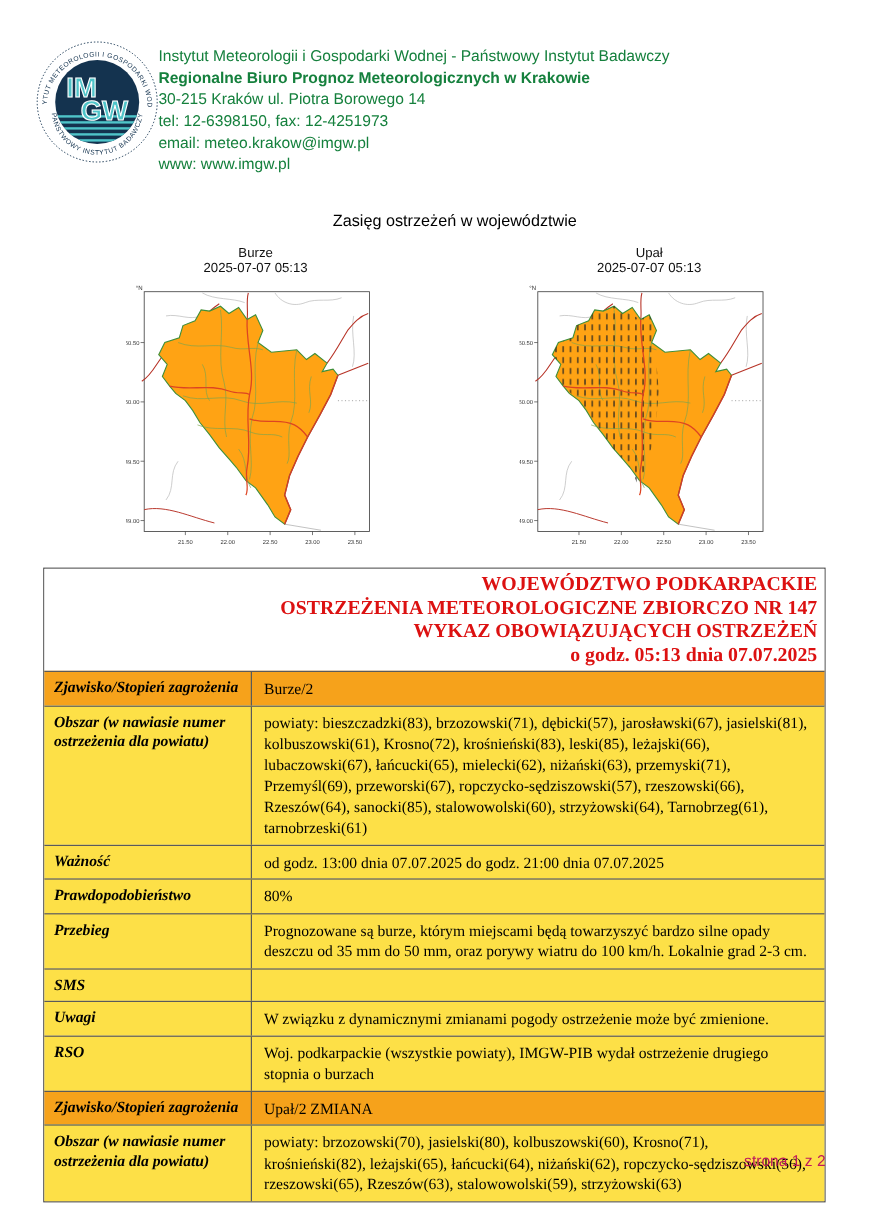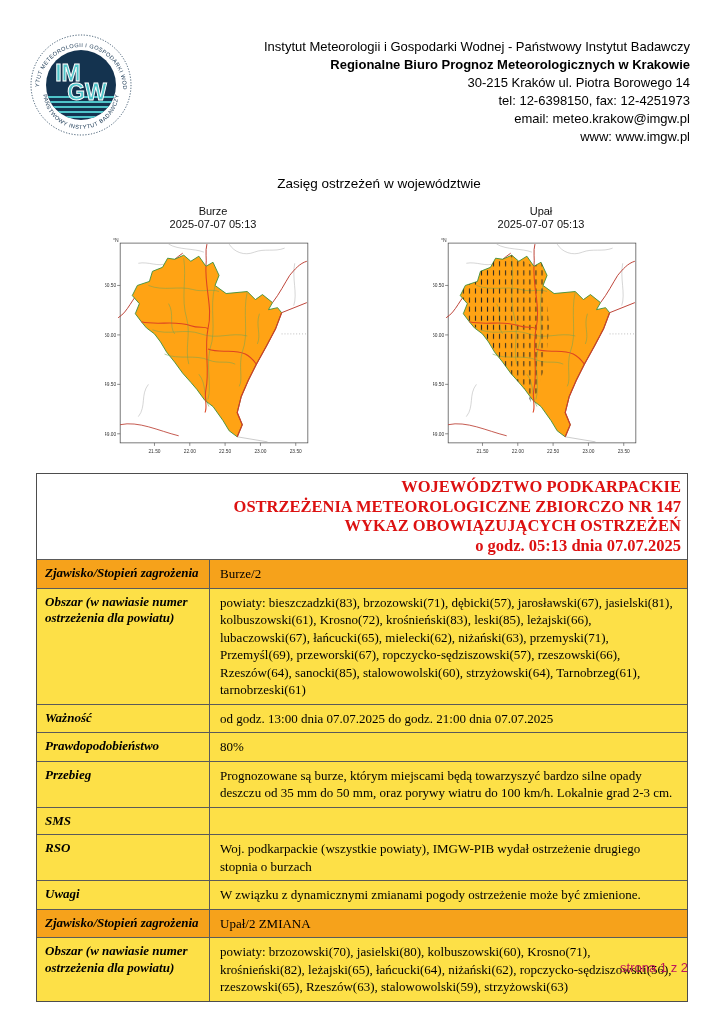--- a/index.html
+++ b/index.html
@@ -3,21 +3,21 @@
 <meta charset="utf-8">
 <style>
   html,body{margin:0;padding:0;}
   body{
     width:724px;height:1024px;background:#ffffff;position:relative;
     font-family:"Liberation Sans",sans-serif;color:#000;overflow:hidden;
   }
   
   .header{display:flex;align-items:flex-start;padding:34px 34px 0 30px;}
   .logo-wrap{width:102px;height:102px;flex:0 0 auto;}
-  .contact{flex:1;text-align:right;color:#000000;font-size:13px;line-height:18px;padding-top:4px;}
+  .contact{flex:1;text-align:left;color:#15803d;font-size:13px;line-height:18px;padding-top:4px;}
   .contact .bold{font-weight:bold;}
   
   .section-title{text-align:center;margin-top:30px;font-size:13.5px;color:#000;margin-left:34px;}
   
   .maps-row{display:flex;margin-top:14px;padding-left:100px;padding-right:70px;justify-content:space-between;align-items:flex-end;}
   .map-block{width:226px;}
   .map-caption{text-align:center;font-size:11px;line-height:13px;color:#111;margin-bottom:2px;}
   .map-svg{display:block;margin:0 auto;}
   
   .wtable{
@@ -251,26 +251,26 @@
     <div class="tvalue">80%</div>
   </div>
   <div class="trow">
     <div class="tlabel">Przebieg</div>
     <div class="tvalue">Prognozowane są burze, którym miejscami będą towarzyszyć  bardzo silne opady deszczu od 35 mm do 50 mm, oraz porywy wiatru do 100 km/h. Lokalnie grad 2-3 cm.</div>
   </div>
   <div class="trow">
     <div class="tlabel">SMS</div>
   </div>
   <div class="trow">
+    <div class="tlabel">Uwagi</div>
+    <div class="tvalue">W związku z dynamicznymi zmianami pogody ostrzeżenie może być  zmienione.</div>
+  </div>
+  <div class="trow">
     <div class="tlabel">RSO</div>
     <div class="tvalue">Woj. podkarpackie (wszystkie powiaty), IMGW-PIB wydał ostrzeżenie drugiego stopnia o burzach</div>
-  </div>
-  <div class="trow">
-    <div class="tlabel">Uwagi</div>
-    <div class="tvalue">W związku z dynamicznymi zmianami pogody ostrzeżenie może być  zmienione.</div>
   </div>
   <div class="trow orange">
     <div class="tlabel">Zjawisko/Stopień zagrożenia</div>
     <div class="tvalue">Upał/2 ZMIANA</div>
   </div>
   <div class="trow">
     <div class="tlabel">Obszar (w nawiasie numer ostrzeżenia dla powiatu)</div>
     <div class="tvalue">powiaty: brzozowski(70), jasielski(80), kolbuszowski(60), Krosno(71), krośnieński(82), leżajski(65), łańcucki(64), niżański(62), ropczycko-sędziszowski(56), rzeszowski(65), Rzeszów(63), stalowowolski(59), strzyżowski(63)</div>
   </div>
 </div>

